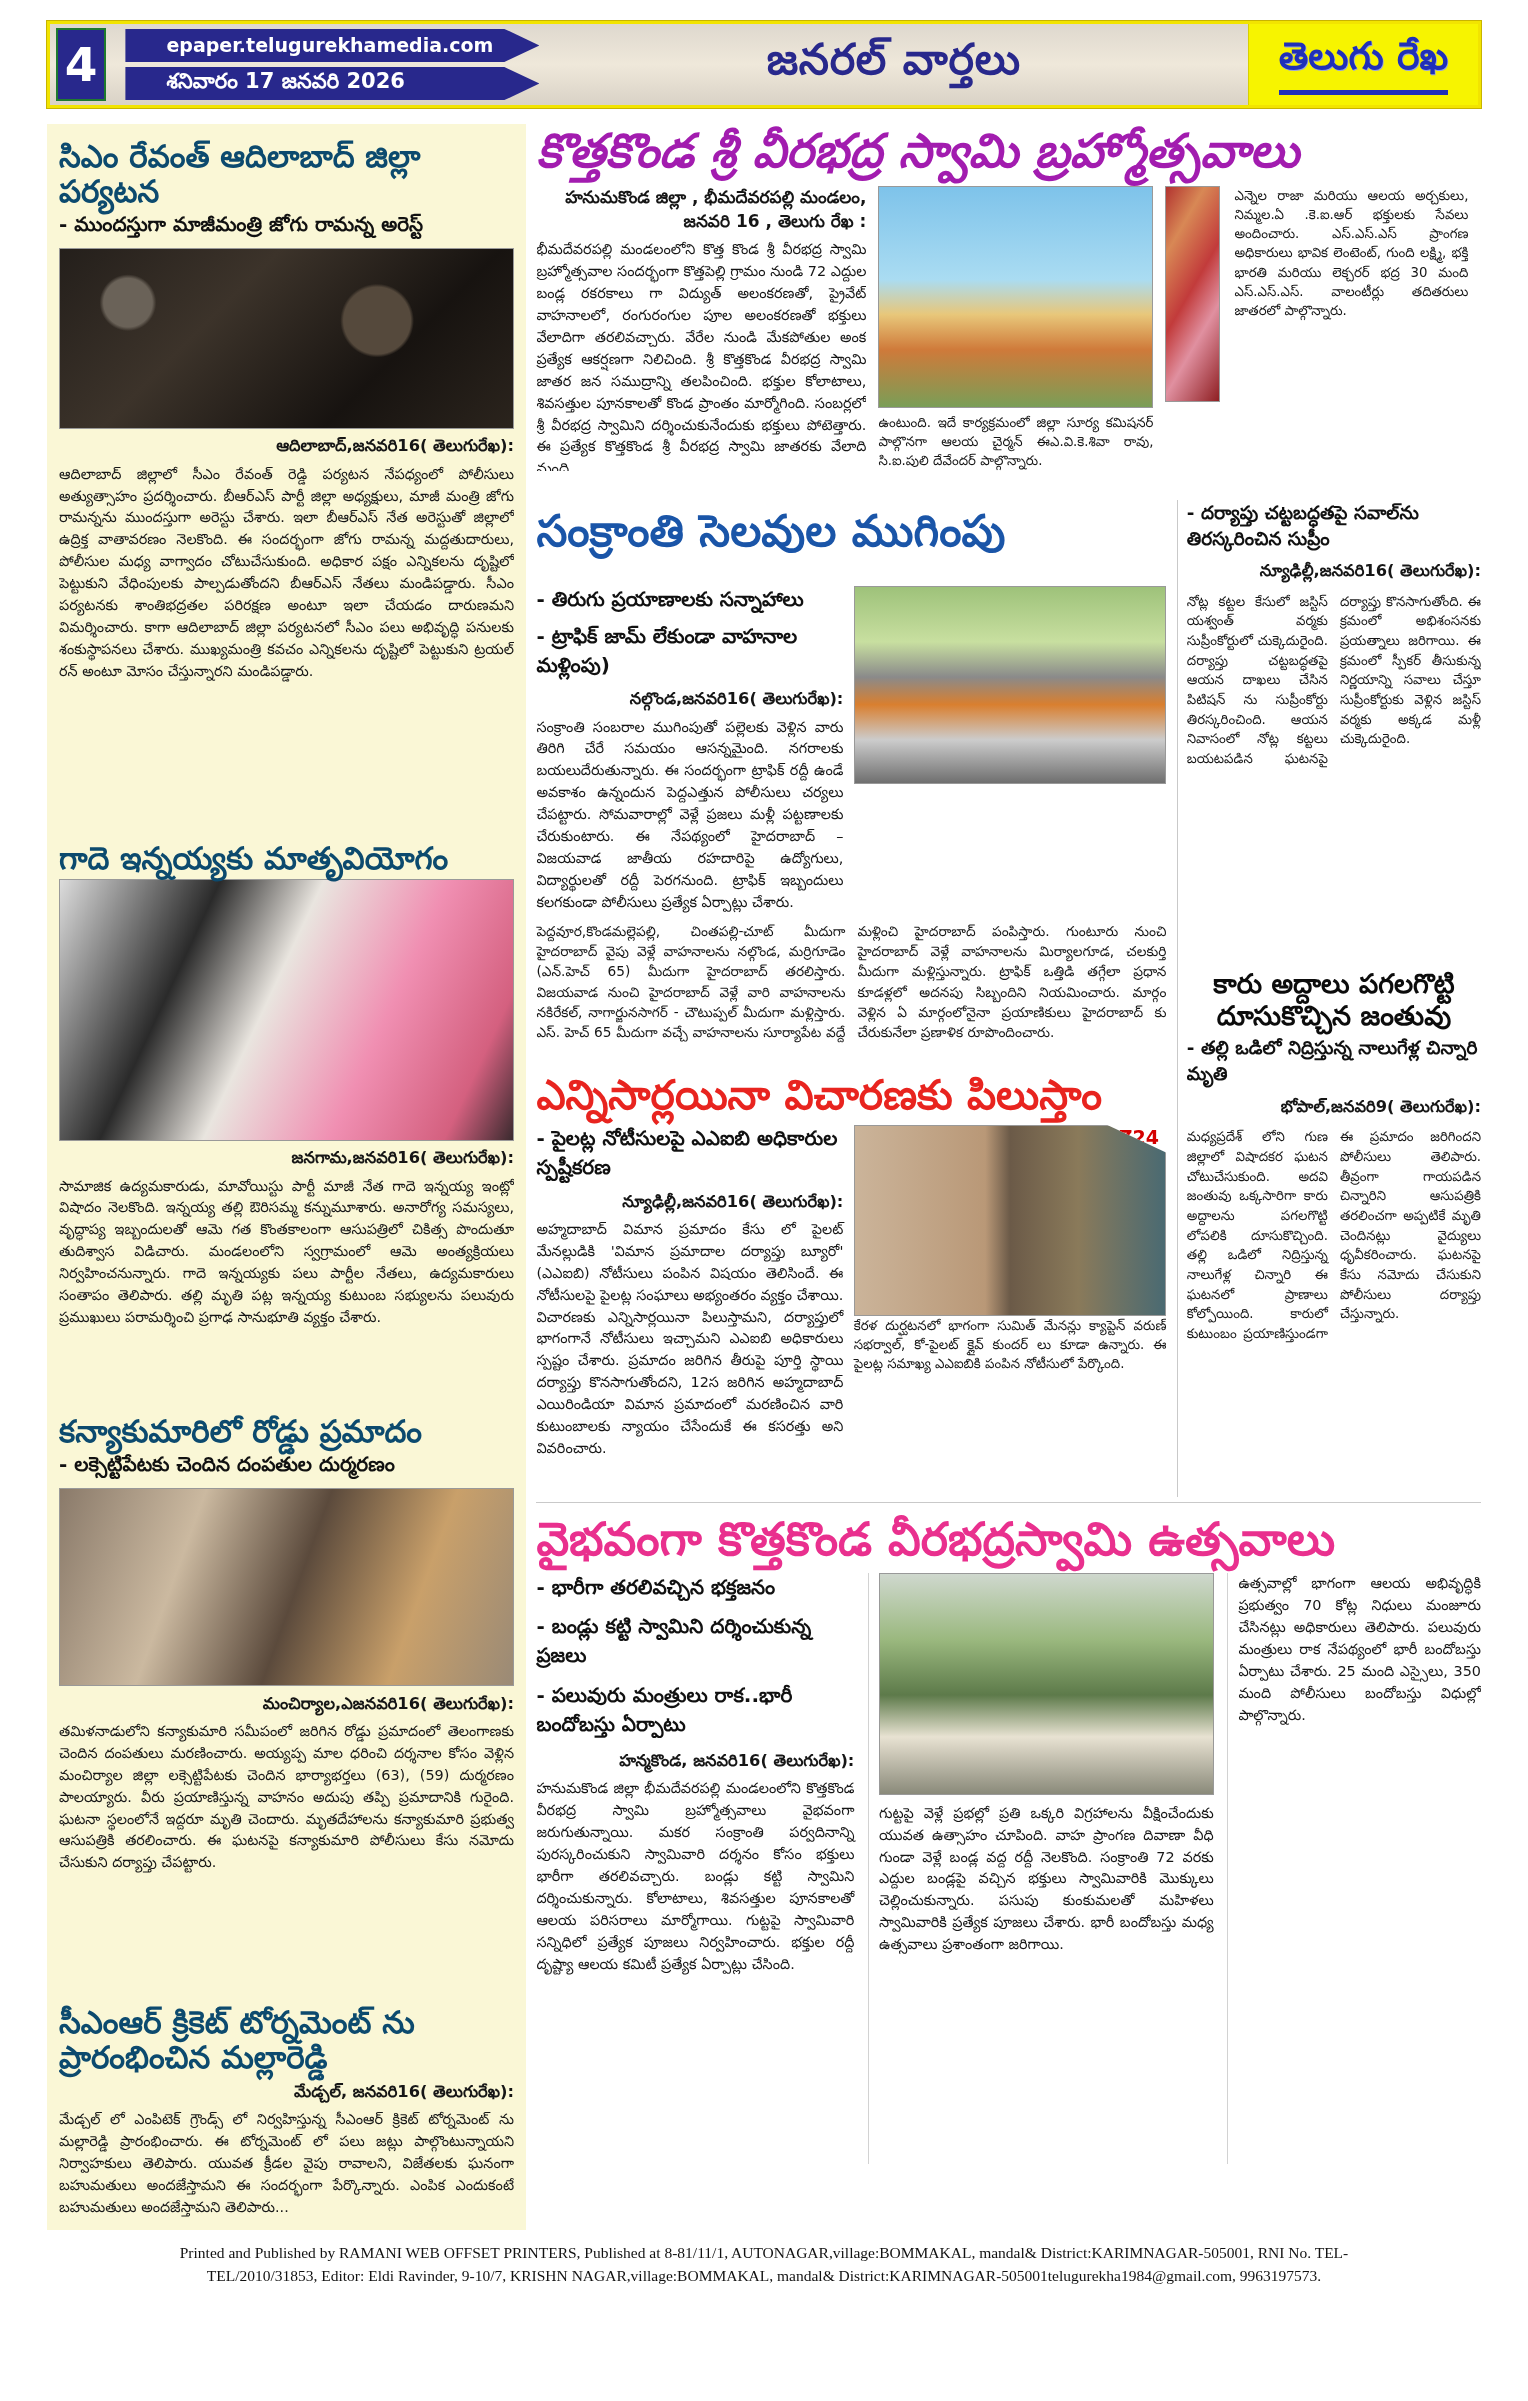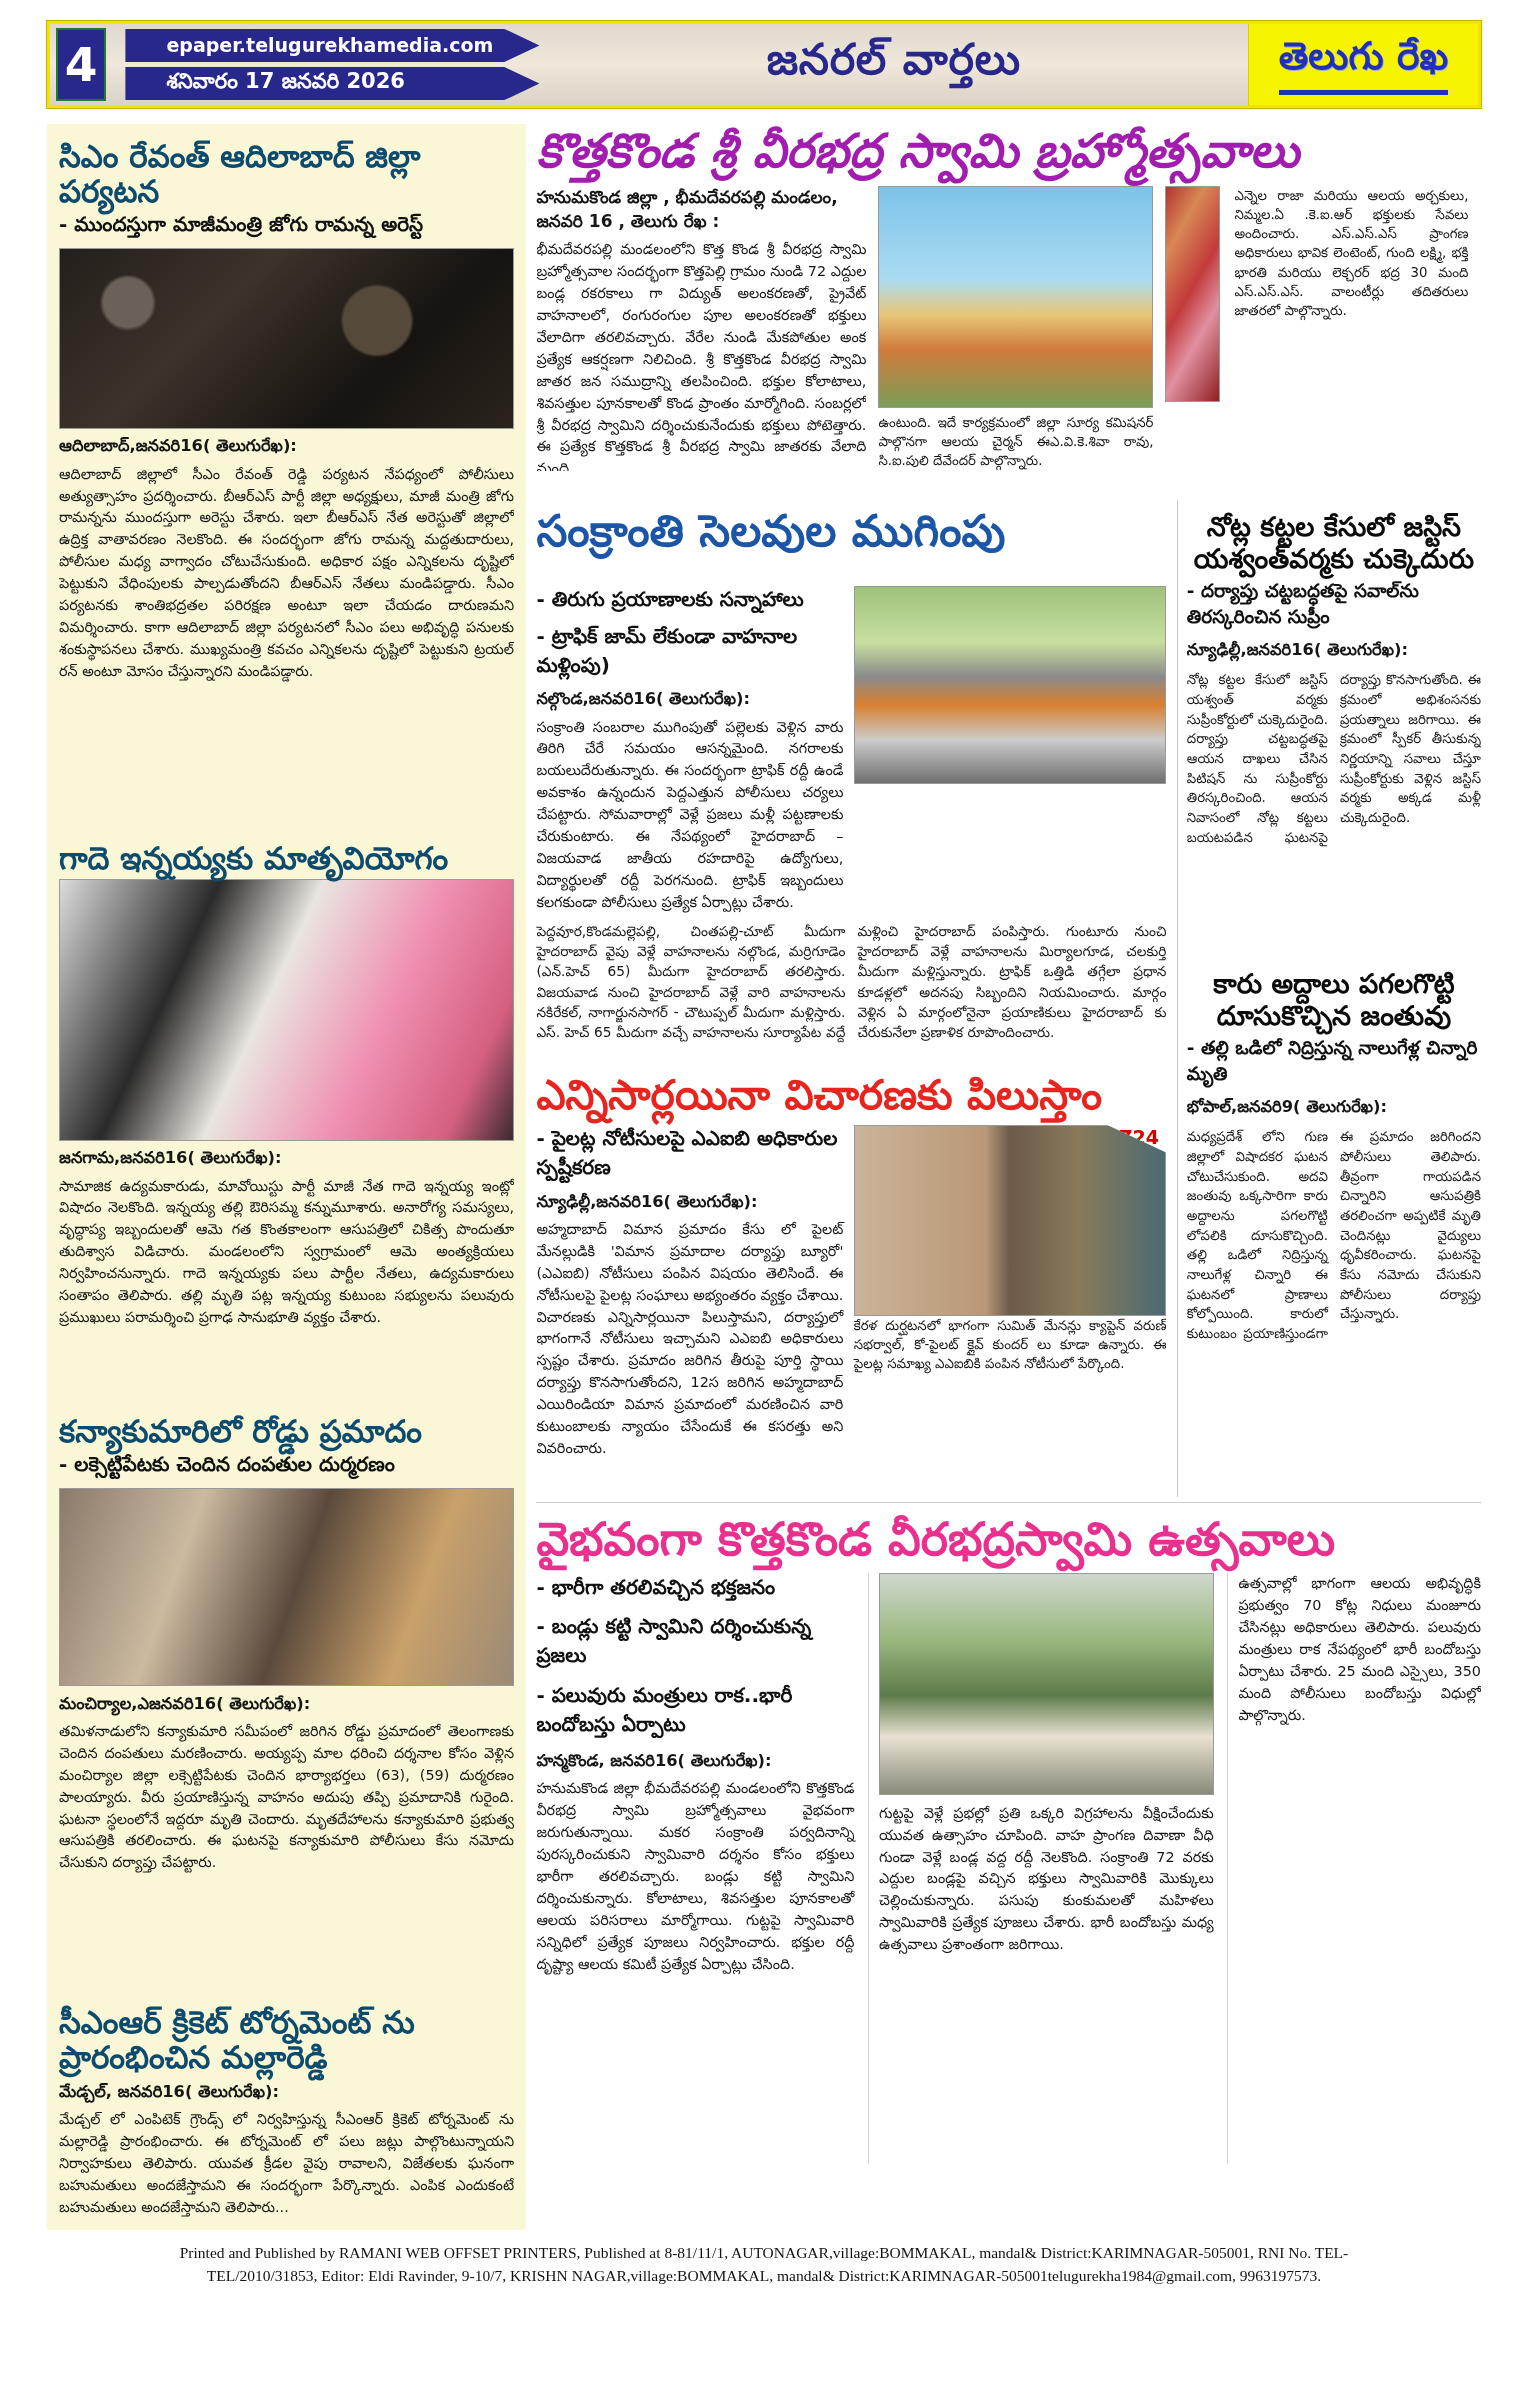--- a/index.html
+++ b/index.html
@@ -44,21 +44,21 @@
   
   .content{display:flex;gap:10.4px;margin-top:16.3px;height:2106px;overflow:hidden;}
   .col-left{
     width:479px;background:#faf7d6;padding:10.4px 12px;box-sizing:border-box;
     display:flex;flex-direction:column;overflow:hidden;
   }
   .col-main{flex:1;display:flex;flex-direction:column;overflow:hidden;}
 
   h2.black-head{font-size:31px;line-height:1.12;margin:4.4px 0 3px;color:#0c4a6e;}
   .subhead{font-size:20px;font-weight:bold;margin:1.5px 0 7.4px;color:#111;}
-  .dateline{font-weight:bold;text-align:left;font-size:16.3px;margin:7.4px 0 4.4px;}
+  .dateline{font-weight:bold;text-align:right;font-size:16.3px;margin:7.4px 0 4.4px;}
   .body-text{font-size:14.4px;line-height:1.52;text-align:justify;}
   .photo{width:100%;border:0.7px solid #999;box-sizing:border-box;}
 
   .article-block{overflow:hidden;}
   .a1{height:702px;} .a2{height:573px;} .a3{height:591px;} .a4{flex:1;}
 
   
   .main-top{height:376px;overflow:hidden;}
   .main-top h1{
     color:#a21caf;font-size:47px;line-height:1.05;margin:1.5px 0 10.4px;
@@ -239,21 +239,20 @@
                 <div class="watermark">Z24</div>
                 <div class="small-cont" style="margin-top:0;">కేరళ దుర్ఘటనలో భాగంగా సుమిత్ మేనన్లు క్యాప్టెన్ వరుణ్ సభర్వాల్, కో-పైలట్ క్లైవ్ కుందర్ లు కూడా ఉన్నారు. ఈ  పైలట్ల సమాఖ్య ఎఎఐబికి పంపిన నోటీసులో పేర్కొంది.</div>
               </div>
             </div>
           </div>
         </div>
 
         <div class="mid-right">
 
           <div class="right-article justice">
-            <h2>నోట్ల కట్టల కేసులో జస్టిస్ యశ్వంత్‌వర్మకు చుక్కెదురు</h2>
             <div class="subhead">- దర్యాప్తు చట్టబద్ధతపై సవాల్‌ను తిరస్కరించిన సుప్రీం</div>
             <div class="dateline">న్యూఢిల్లీ,జనవరి16( తెలుగురేఖ):</div>
             <div class="two-col">నోట్ల కట్టల కేసులో జస్టిస్ యశ్వంత్ వర్మకు సుప్రీంకోర్టులో చుక్కెదురైంది. దర్యాప్తు చట్టబద్ధతపై ఆయన దాఖలు చేసిన పిటిషన్ ను సుప్రీంకోర్టు తిరస్కరించింది. ఆయన నివాసంలో నోట్ల కట్టలు బయటపడిన ఘటనపై దర్యాప్తు కొనసాగుతోంది. ఈ క్రమంలో అభిశంసనకు ప్రయత్నాలు జరిగాయి. ఈ క్రమంలో స్పీకర్ తీసుకున్న నిర్ణయాన్ని సవాలు చేస్తూ సుప్రీంకోర్టుకు వెళ్లిన జస్టిస్ వర్మకు అక్కడ మళ్లీ చుక్కెదురైంది.</div>
           </div>
 
           <div class="right-article animal">
             <h2>కారు అద్దాలు పగలగొట్టి దూసుకొచ్చిన జంతువు</h2>
             <div class="subhead">- తల్లి ఒడిలో నిద్రిస్తున్న నాలుగేళ్ల చిన్నారి మృతి</div>
             <div class="dateline">భోపాల్,జనవరి9( తెలుగురేఖ):</div>
             <div class="two-col">మధ్యప్రదేశ్ లోని గుణ జిల్లాలో విషాదకర ఘటన చోటుచేసుకుంది. అదవి జంతువు ఒక్కసారిగా కారు అద్దాలను పగలగొట్టి లోపలికి దూసుకొచ్చింది. తల్లి ఒడిలో నిద్రిస్తున్న నాలుగేళ్ల చిన్నారి ఈ ఘటనలో ప్రాణాలు కోల్పోయింది. కారులో కుటుంబం ప్రయాణిస్తుండగా ఈ ప్రమాదం జరిగిందని పోలీసులు తెలిపారు. తీవ్రంగా గాయపడిన చిన్నారిని ఆసుపత్రికి తరలించగా అప్పటికే మృతి చెందినట్లు వైద్యులు ధృవీకరించారు. ఘటనపై కేసు నమోదు చేసుకుని పోలీసులు దర్యాప్తు చేస్తున్నారు.</div>

